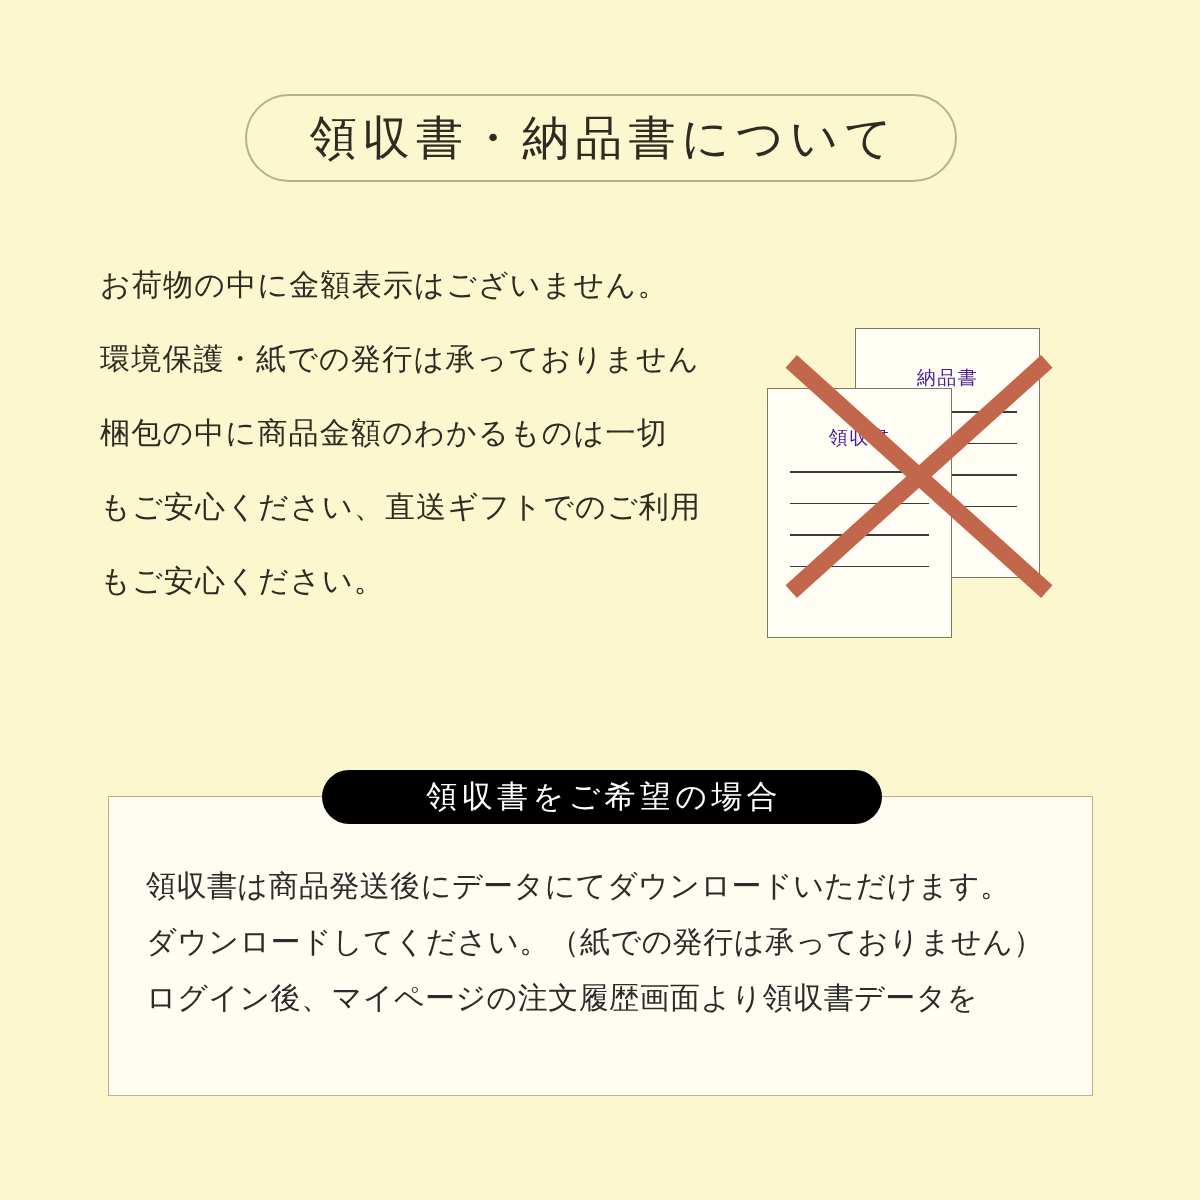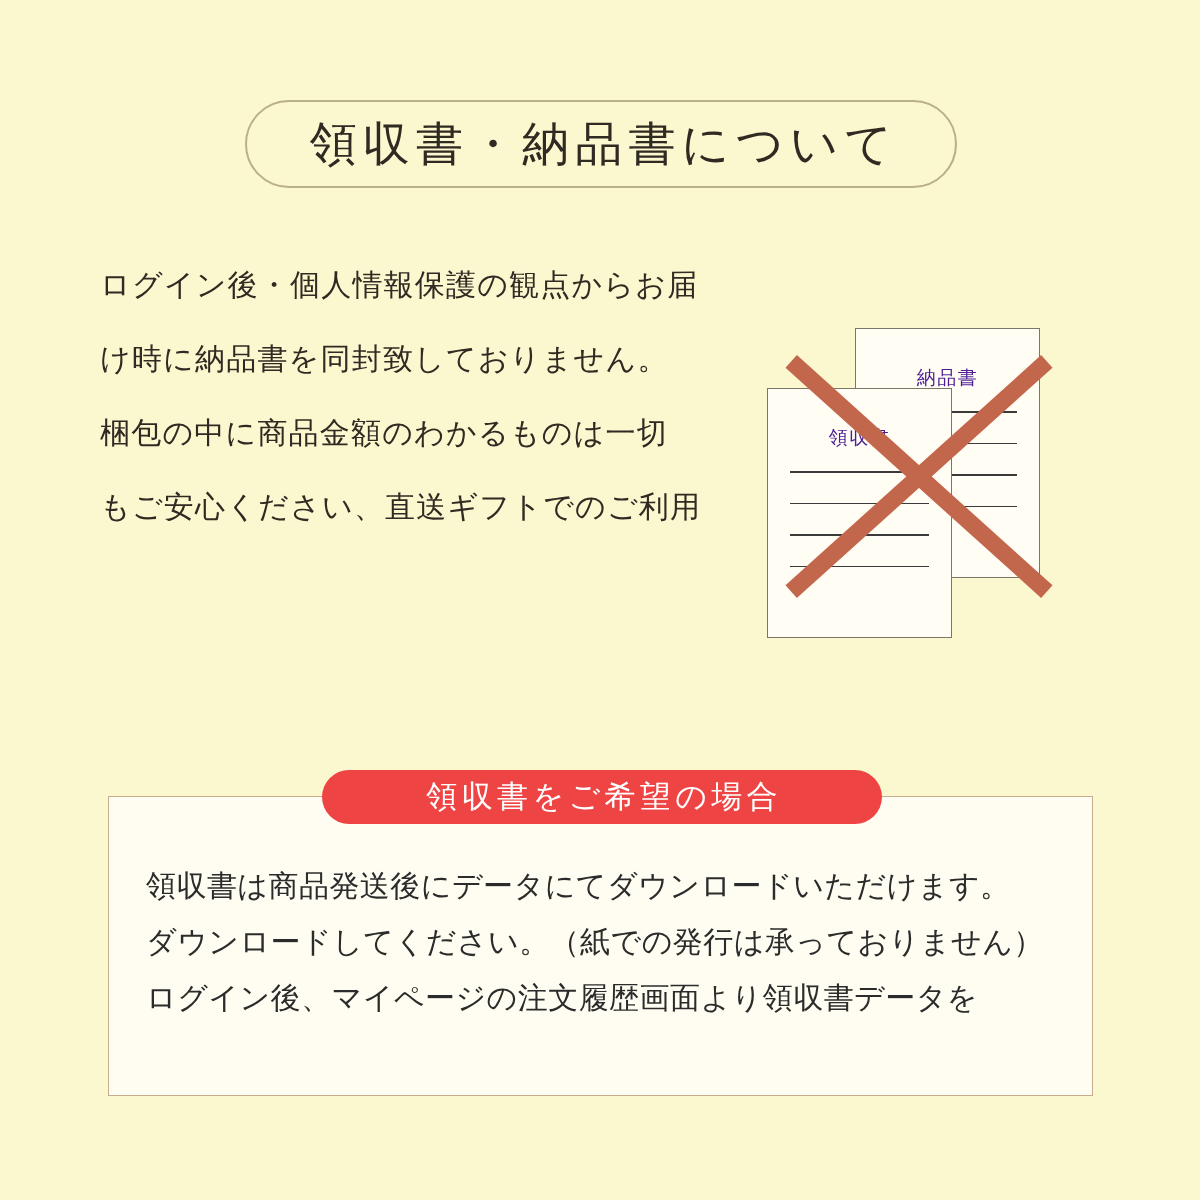--- a/index.html
+++ b/index.html
@@ -13,21 +13,21 @@
     font-family: "Liberation Serif", "DejaVu Serif", serif;
     color: #2b2b2b;
     overflow: hidden;
     position: relative;
   }
 
   
   .title-wrap {
     position: absolute;
     left: 245px;
-    top: 100px;
+    top: 94px;
     width: 712px;
     height: 88px;
   }
   .title-pill {
     width: 100%;
     height: 100%;
     box-sizing: border-box;
     border: 2px solid #b9b08a;
     border-radius: 44px;
     display: flex;
@@ -133,21 +133,21 @@
     border: 1.5px solid #c6ab8c;
     background: #fffdf1;
     box-sizing: border-box;
   }
   .panel-head {
     position: absolute;
     left: 322px;
     top: 770px;
     width: 560px;
     height: 54px;
-    background: #ef4444;
+    background: #000000;
     border-radius: 27px;
     display: flex;
     align-items: center;
     justify-content: center;
   }
   .panel-head-text {
     font-size: 31px;
     letter-spacing: 0.14em;
     color: #ffffff;
     white-space: nowrap;
@@ -170,24 +170,25 @@
 </head>
 <body>
 
 <div class="title-wrap">
   <div class="title-pill">
     <span class="title-text">領収書・納品書について</span>
   </div>
 </div>
 
 <div class="lead">
-  <div class="lead-line">ログイン後・個人情報保護の観点からお届</div>
-  <div class="lead-line">け時に納品書を同封致しておりません。</div>
+  <div class="lead-line">お荷物の中に金額表示はございません。</div>
+  <div class="lead-line">環境保護・紙での発行は承っておりません</div>
   <div class="lead-line">梱包の中に商品金額のわかるものは一切</div>
   <div class="lead-line">もご安心ください、直送ギフトでのご利用</div>
+  <div class="lead-line">もご安心ください。</div>
 </div>
 
 <div class="illus">
   <div class="doc doc-back">
     <div class="doc-title">納品書</div>
     <div class="doc-rules">
       <div class="rule"></div>
       <div class="rule"></div>
       <div class="rule"></div>
       <div class="rule"></div>

